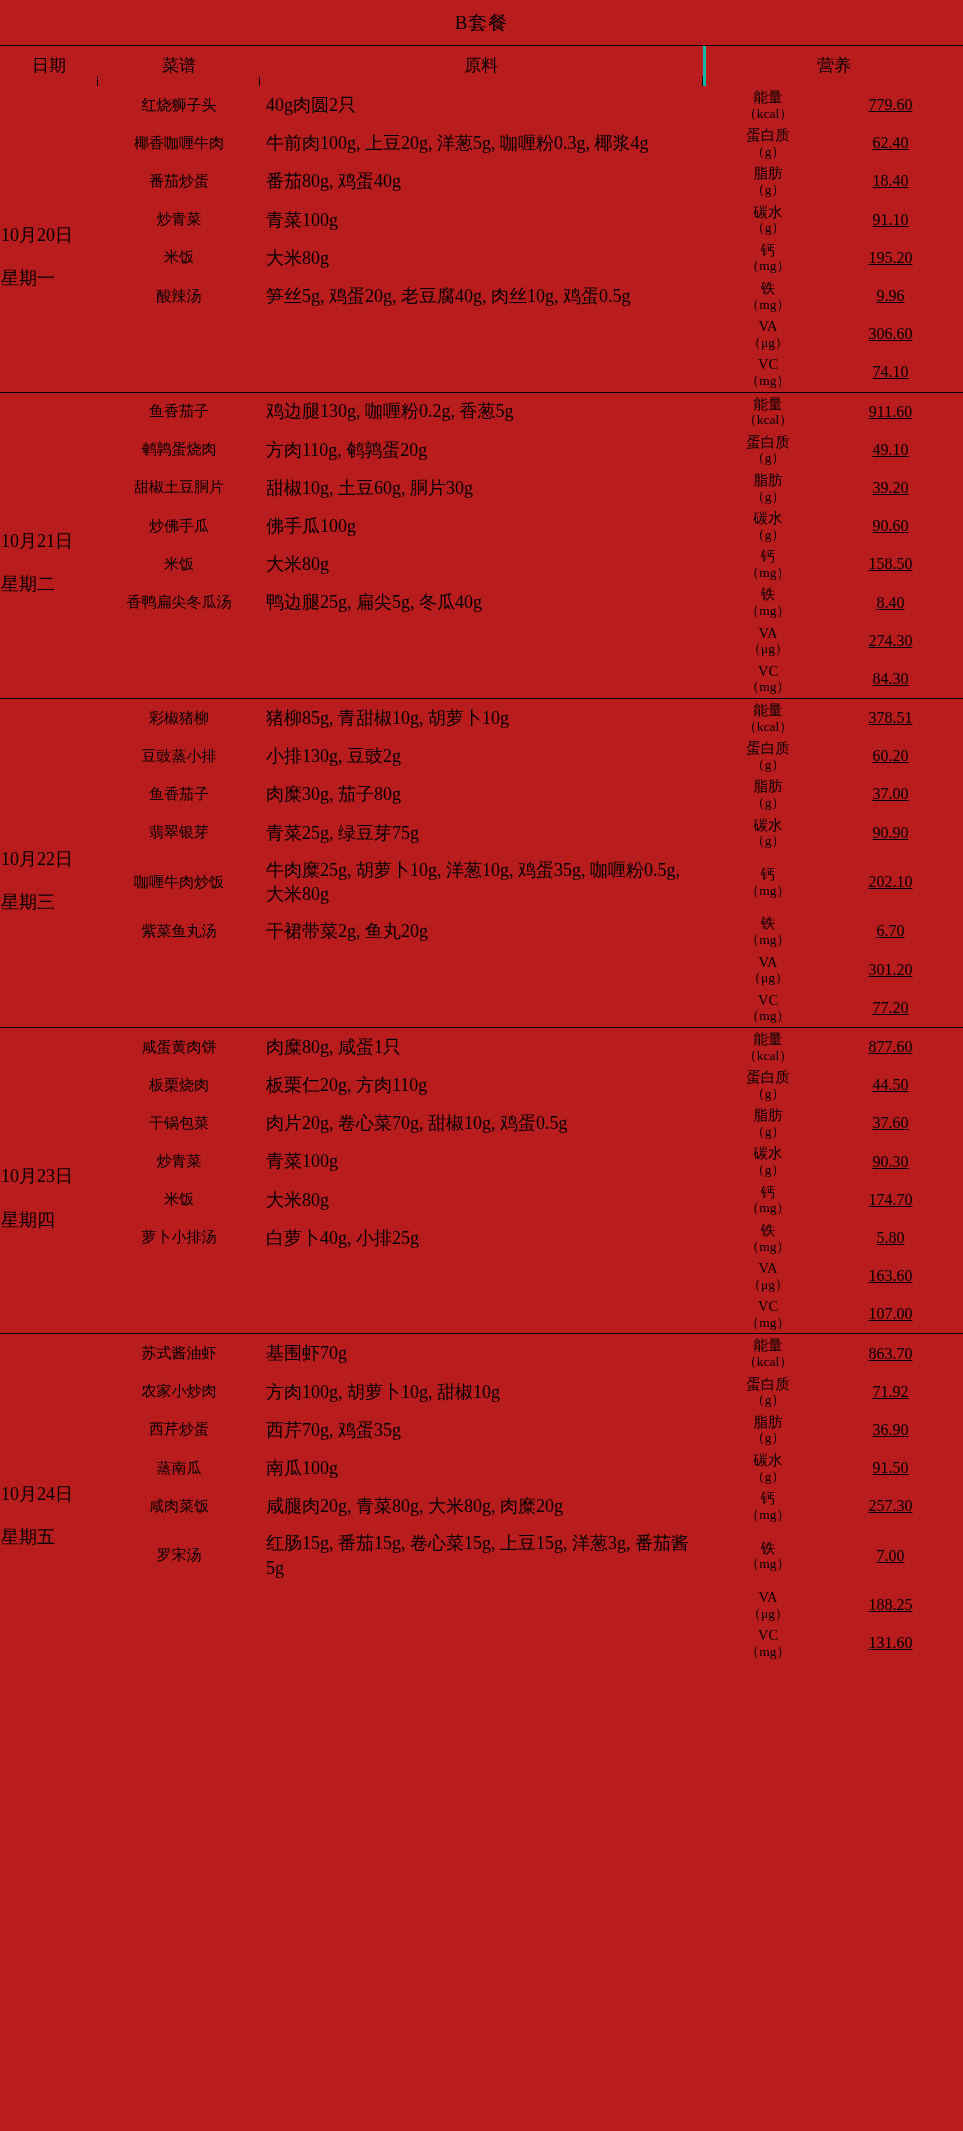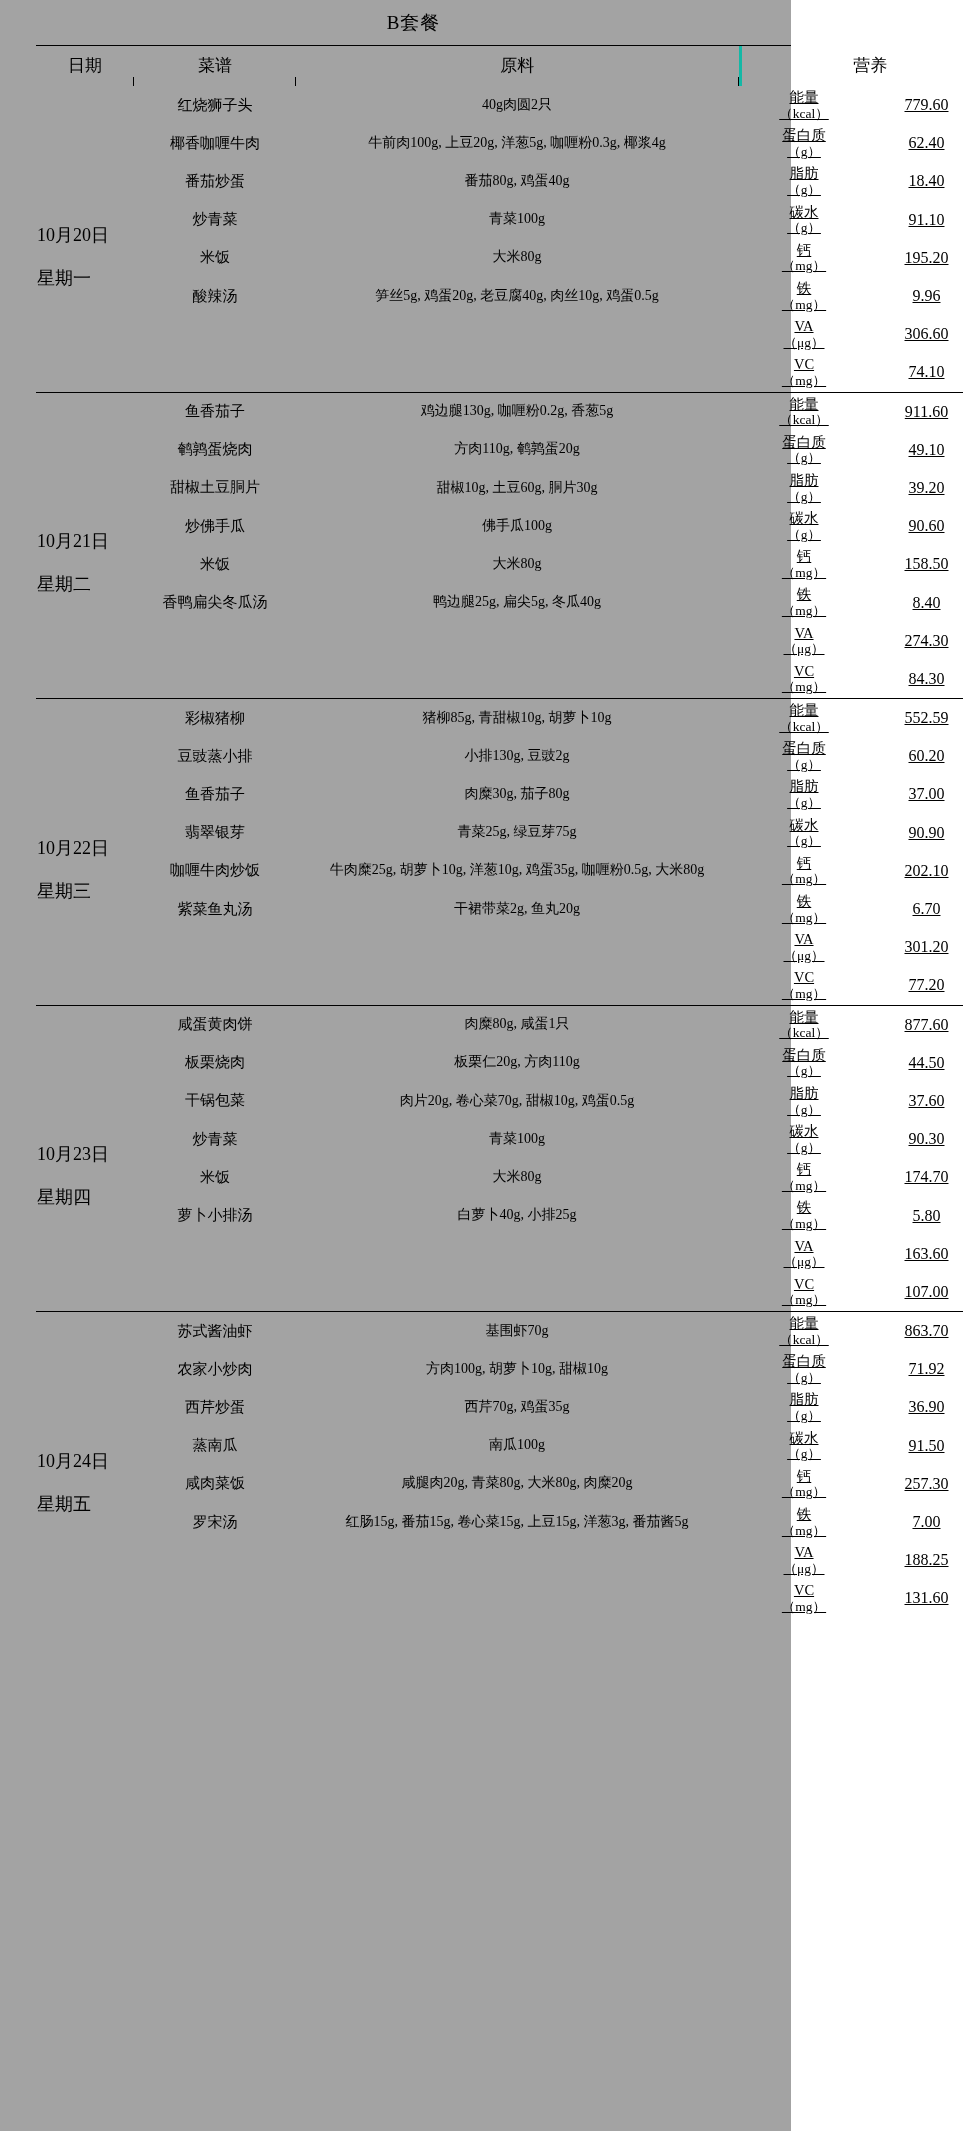--- a/index.html
+++ b/index.html
@@ -2,25 +2,24 @@
 <html><head>
 <meta charset="utf-8">
 <style>
   * { box-sizing: border-box; }
   html, body {
     margin: 0; padding: 0;
     background: #ffffff;
     font-family: "Liberation Serif", "DejaVu Serif", serif;
   }
   .page {
-    width: 791px;
+    width: 963px;
     min-height: 2131px;
-    background: #a3a3a3;
+    background: #b91c1c;
     position: relative;
-    padding-left: 36px;
   }
   .title {
     text-align: center;
     font-size: 19px;
     padding: 10px 0 9px 0;
     letter-spacing: 1px;
     border-bottom: 1px solid #000;
   }
   table.menu {
     width: 963px;
@@ -64,38 +63,36 @@
     border-right: 1px solid #000;
   }
   td.dish-cell {
     text-align: center;
     font-size: 15px;
     padding: 6px 2px;
     border-bottom: 1px solid #000;
     border-right: 1px solid #000;
   }
   td.ing-cell {
-    font-size: 14px;
+    font-size: 18px;
     padding: 6px 8px 6px 6px;
     border-bottom: 1px solid #000;
     border-right: 1px solid #000;
     line-height: 1.35;
-    text-align: center;
   }
   td.blank-cell {
     border-right: 1px solid #000;
     height: 1px;
   }
   td.nut-label {
     text-align: center;
     font-size: 14.5px;
     line-height: 1.15;
     border-right: 1px solid #000;
     padding: 3px 0;
-    text-decoration: underline;
   }
   td.nut-val {
     text-align: center;
     font-size: 16px;
     padding: 3px 14px 3px 0;
     text-decoration: underline;
   }
   .nut-lbl-inner { display: block; }
   .nut-unit { display: block; font-size: 13.5px; }
 
@@ -287,21 +284,21 @@
             <div style="height: 36px;"></div>
             <div>10月22日</div>
             <div>星期三</div>
           </td>
           <td class="dish-cell">彩椒猪柳</td>
           <td class="ing-cell">猪柳85g, 青甜椒10g, 胡萝卜10g</td>
           <td class="nut-label nutblock">
             <span class="nut-lbl-inner">能量</span>
             <span class="nut-unit">（kcal）</span>
           </td>
-          <td class="nut-val">552.59</td>
+          <td class="nut-val">378.51</td>
         </tr>
         <tr>
           <td class="dish-cell">豆豉蒸小排</td>
           <td class="ing-cell">小排130g, 豆豉2g</td>
           <td class="nut-label nutblock">
             <span class="nut-lbl-inner">蛋白质</span>
             <span class="nut-unit">（g）</span>
           </td>
           <td class="nut-val">60.20</td>
         </tr>

